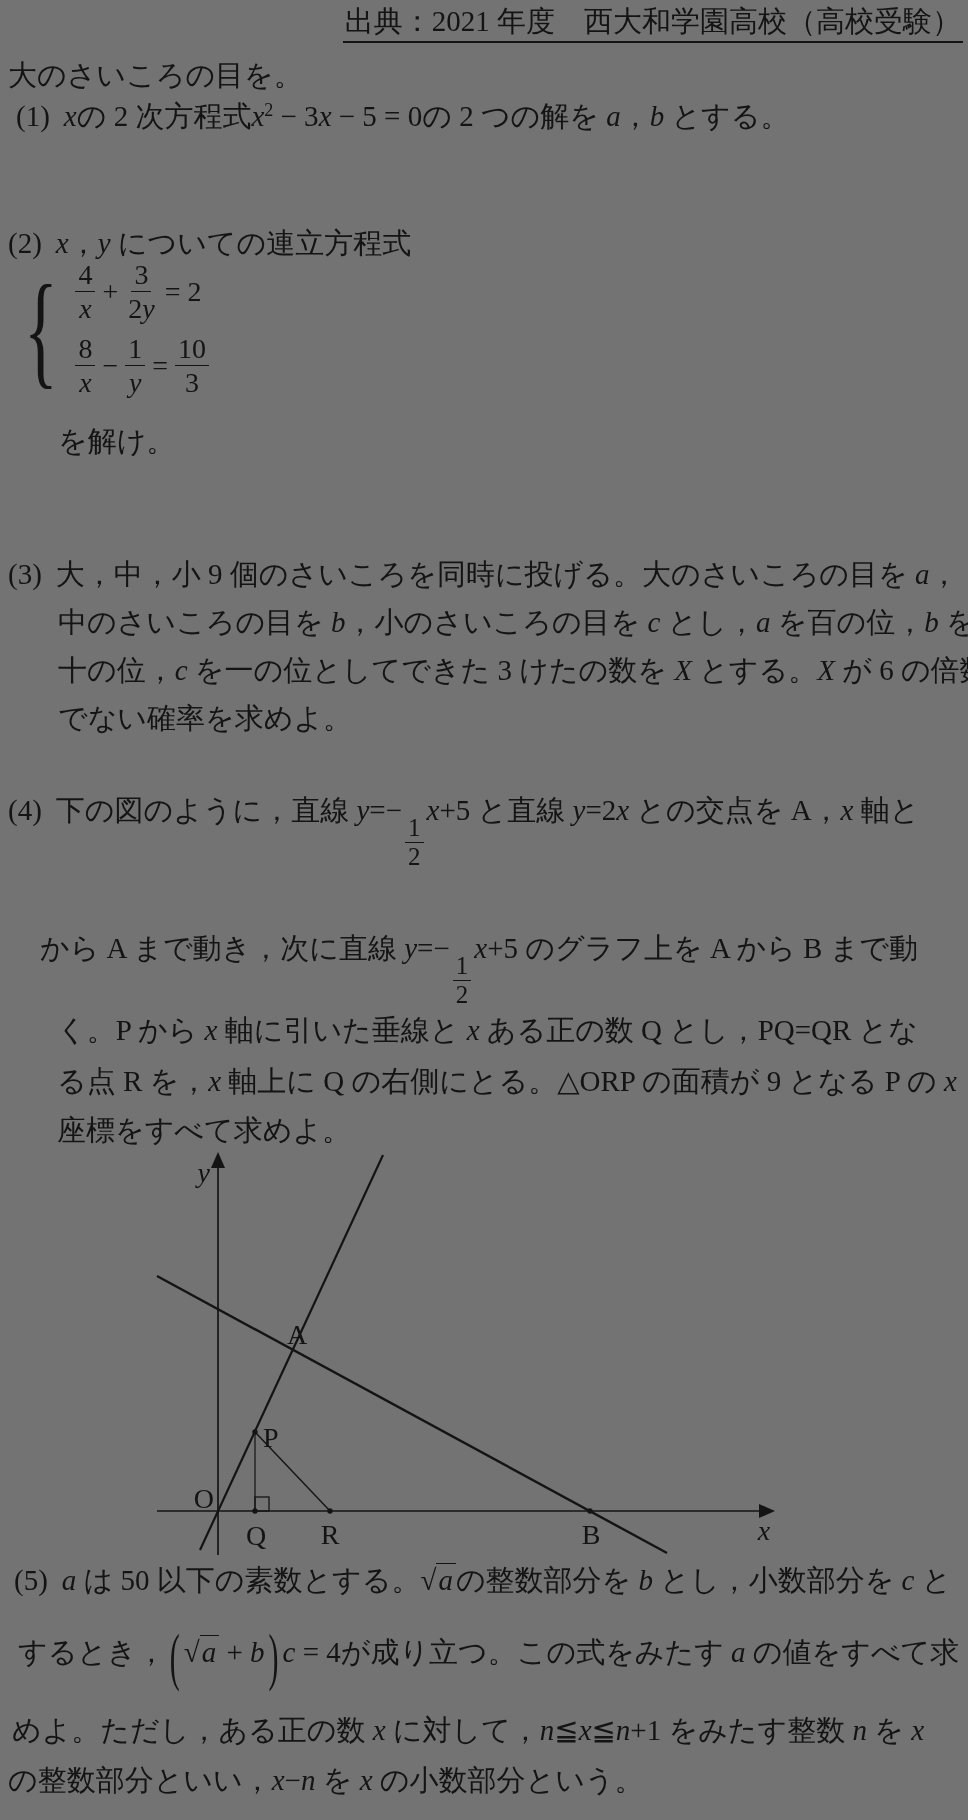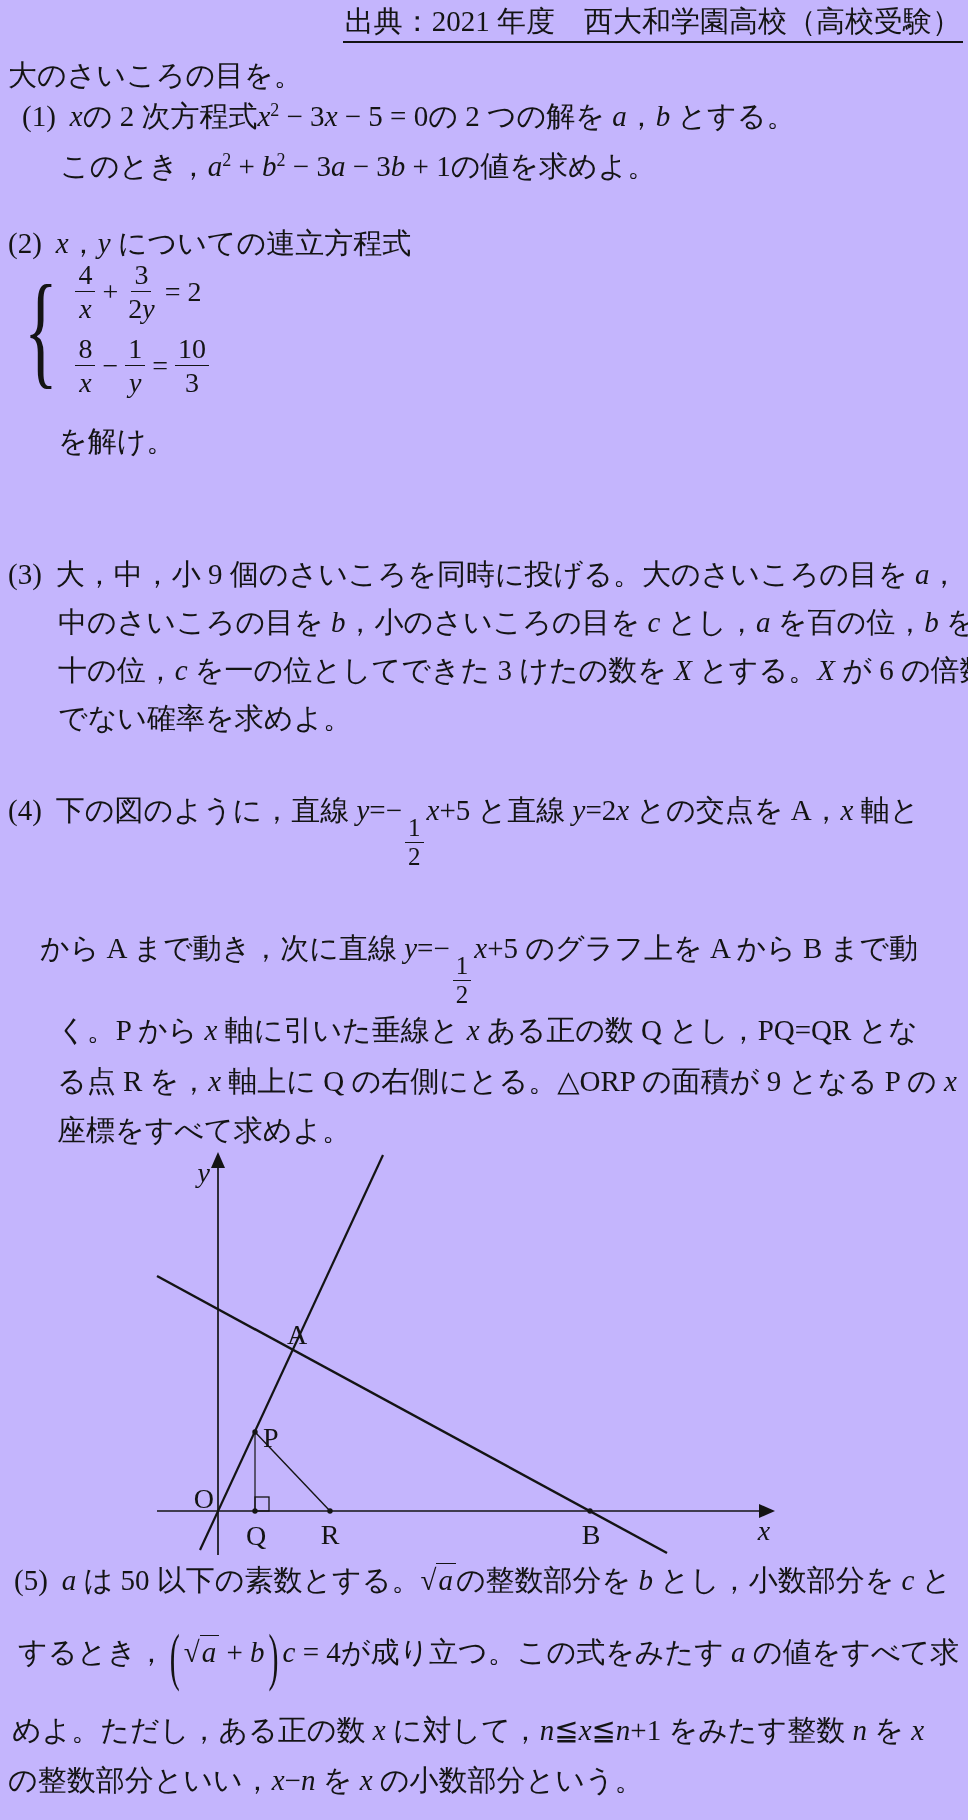--- a/index.html
+++ b/index.html
@@ -1,19 +1,19 @@
 <!DOCTYPE html>
 <html><head>
 <meta charset="utf-8">
 <style>
   *{margin:0;padding:0;box-sizing:border-box}
   html,body{background:#fff}
   body{width:968px;height:1820px;position:relative;overflow:hidden;
        font-family:"Liberation Serif","DejaVu Serif",serif;color:#141414}
-  .page{position:absolute;inset:0;background:#c4b5fd}
+  .page{position:absolute;inset:0;background:#737373}
   .line{position:absolute;white-space:nowrap;font-size:0;height:40px}
   .line span{font-size:29px;line-height:40px}
   .line sup{font-size:18px;line-height:0;vertical-align:10px}
   .plab{margin-right:14px}
   .it{font-style:italic}
   .header{position:absolute;top:6px;right:5px;font-size:29px;line-height:30px;
           border-bottom:2px solid #141414;padding:0 2px 5px 2px;white-space:nowrap}
   
   .system{position:absolute;left:24px;top:258px;display:flex;align-items:center}
   .brace{font-size:128px;line-height:136px;font-weight:400;transform:scaleX(0.55);
@@ -40,22 +40,21 @@
 </style>
 </head>
 <body>
 
 <div class="page">
 
   <div class="header">出典：2021 年度　西大和学園高校（高校受験）</div>
 
   <div class="line" style="left:8px;top:55px"><span>大のさいころの目を。</span></div>
 
-  <div class="line" style="left:22px;top:96px"><span class="plab">(1)</span><span class="it">x</span><span>の 2 次方程式</span><span class="it">x</span><sup>2</sup><span> − 3</span><span class="it">x</span><span> − 5 = 0の 2 つの解を </span><span class="it">a</span><span>，</span><span class="it">b</span><span> とする。</span></div>
-  <div class="line" style="left:60px;top:146px"><span>このとき，</span><span class="it">a</span><sup>2</sup><span> + </span><span class="it">b</span><sup>2</sup><span> − 3</span><span class="it">a</span><span> − 3</span><span class="it">b</span><span> + 1の値を求めよ。</span></div>
+  <div class="line" style="left:16px;top:96px"><span class="plab">(1)</span><span class="it">x</span><span>の 2 次方程式</span><span class="it">x</span><sup>2</sup><span> − 3</span><span class="it">x</span><span> − 5 = 0の 2 つの解を </span><span class="it">a</span><span>，</span><span class="it">b</span><span> とする。</span></div>
 
   <div class="line" style="left:8px;top:223px"><span class="plab">(2)</span><span class="it">x</span><span>，</span><span class="it">y</span><span> についての連立方程式</span></div>
 
   <div class="system">
     <span class="brace">{</span>
     <div class="eqcol">
       <div class="eqrow">
         <span class="frac">
             <span class="num">4</span>
             <span class="den it">x</span>

